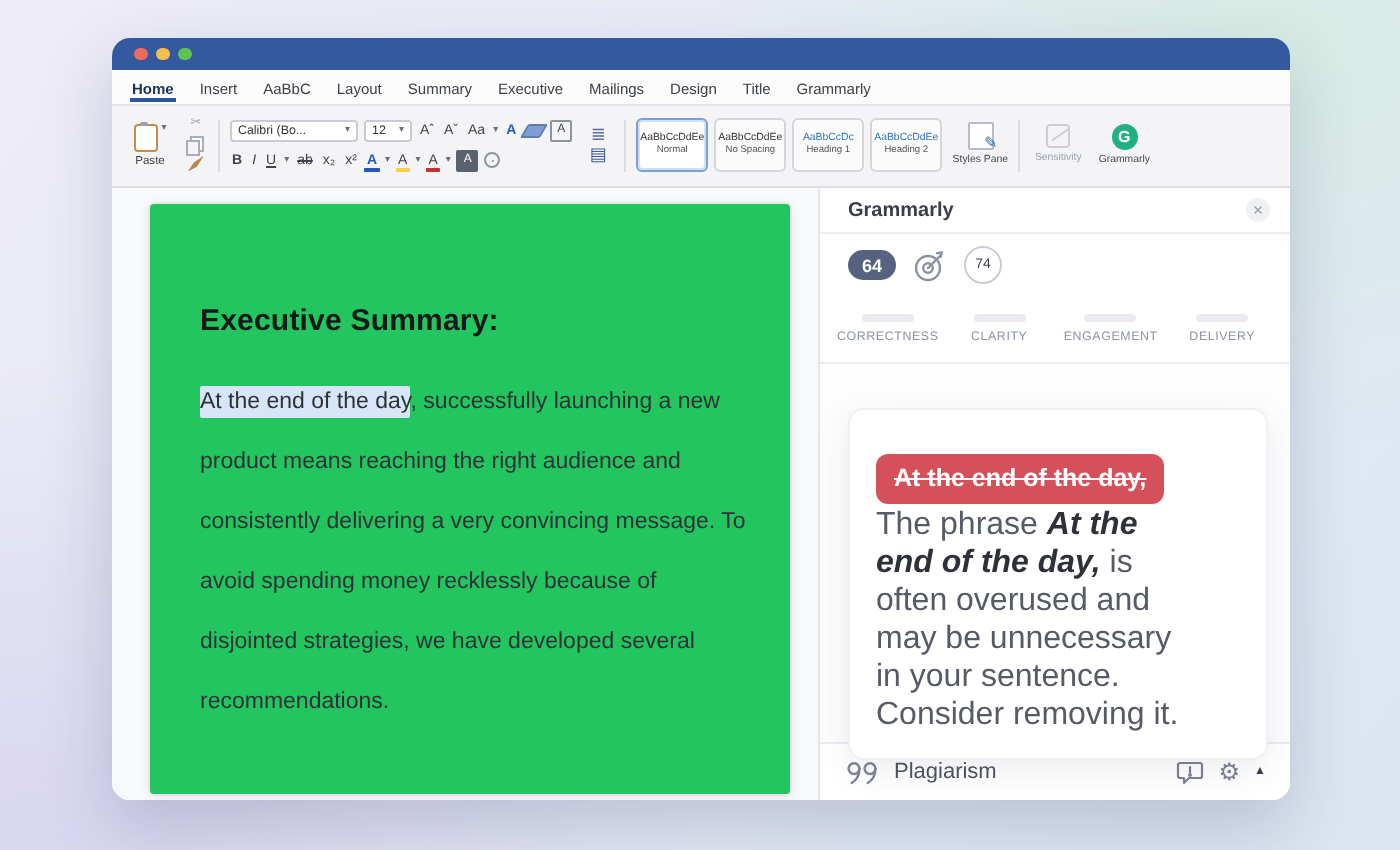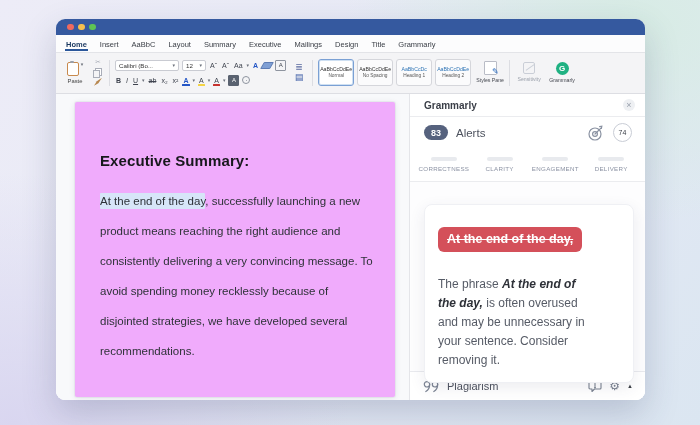--- a/index.html
+++ b/index.html
@@ -62,21 +62,21 @@
   .ribbtn .blabel{font-size:5.2px;color:#44474f;line-height:1.2;}
   .spic{width:11px;height:12px;border:1px solid #b9bcc6;border-radius:1px;background:#fff;position:relative;}
   .spic span{position:absolute;right:-3px;bottom:-2px;font-size:8px;color:#2f6fc1;line-height:1;}
   .sens{width:10px;height:10px;border:1px solid #b9bfca;border-radius:2px;position:relative;opacity:.7;}
   .sens:after{content:"";position:absolute;left:1px;top:4px;width:10px;height:1px;background:#b9bfca;transform:rotate(-35deg);}
   .sens-label{color:#9aa0ab !important;}
   .gcirc{width:13px;height:13px;border-radius:50%;background:#1fb182;color:#fff;font-weight:bold;font-size:8px;display:flex;align-items:center;justify-content:center;}
   
   .content{flex:1;display:flex;min-height:0;background:#fbfcfe;}
   .doc-area{width:354px;position:relative;background:#f8f9fb;border-right:1px solid #e4e5e9;flex:0 0 auto;box-sizing:border-box;}
-  .doc-page{position:absolute;left:19px;top:8px;width:320px;bottom:3px;background:#f0abfc;border-radius:2px;
+  .doc-page{position:absolute;left:19px;top:8px;width:320px;bottom:3px;background:#22c55e;border-radius:2px;
     box-shadow:0 1px 6px rgba(30,40,70,.10),0 0 0 1px #efeff3;padding:50px 24px 0 25px;box-sizing:border-box;}
   .doc-h{font-size:15px;font-weight:bold;margin:0;color:#17181c;letter-spacing:.1px;}
   .doc-p{margin:17px 0 0;font-size:11.5px;color:#2e3238;line-height:30px;width:278px;}
   .hl{background:#d7e5f8;border-radius:1px;padding:2px 0;}
   
   .panel{flex:1;display:flex;flex-direction:column;background:#fff;min-height:0;}
   .p-head{height:22px;border-bottom:1px solid #ebecef;display:flex;align-items:center;padding:0 10px 0 14px;flex:0 0 auto;}
   .p-title{font-size:10px;font-weight:bold;color:#3a3e47;flex:1;}
   .p-close{width:12px;height:12px;border-radius:50%;background:#eef0f3;color:#9aa1ad;font-size:9px;line-height:1;display:flex;align-items:center;justify-content:center;}
   .p-alerts{height:31px;display:flex;align-items:center;gap:8px;padding:0 13px 0 14px;flex:0 0 auto;}
@@ -88,21 +88,21 @@
   .cat-track{width:26px;height:3.5px;border-radius:2px;background:#e8eaee;overflow:hidden;}
   .cat-fill{height:100%;border-radius:2px;}
   .cat-label{font-size:6.2px;color:#8b92a3;letter-spacing:.3px;white-space:nowrap;}
   .p-body{flex:1;position:relative;background:#fdfdfe;min-height:0;}
   .card{position:absolute;left:14px;right:11px;top:22px;background:#fff;border:1px solid #eff0f4;border-radius:8px;
     box-shadow:0 5px 16px rgba(50,60,90,.09);padding:11px 12px 12px 13px;}
   .card-top{display:flex;align-items:center;gap:6px;}
   .dot{width:5px;height:5px;border-radius:50%;background:#3b5bdb;flex:0 0 auto;}
   .card-cat{font-size:8px;color:#868d9c;letter-spacing:.7px;flex:1;white-space:nowrap;}
   .pill{display:inline-block;margin-top:11px;background:#d4505a;border-radius:6px;padding:5px 9px 6px;color:#fff;font-weight:bold;font-size:12.5px;text-decoration:line-through;}
-  .expl{margin-top:23px;font-size:12px;line-height:19px;color:#565b66;width:152px;}
+  .expl{margin-top:1px;font-size:16px;line-height:19px;color:#565b66;width:152px;}
   .expl .em{font-weight:bold;font-style:italic;color:#2e3138;}
   .p-foot{height:28px;border-top:1px solid #e9eaee;display:flex;align-items:center;gap:7px;padding:0 12px 0 13px;flex:0 0 auto;background:#fff;}
   .plag{font-size:11px;color:#4d525e;flex:1;}
   .gear{font-size:12px;color:#7a8290;line-height:1;}
   .tri{font-size:6px;color:#3a3e45;line-height:1;}
   svg{display:block;}
 </style>
 </head>
 <body>
 
@@ -234,22 +234,21 @@
       </div>
 
       <div class="panel">
 
         <div class="p-head">
           <span class="p-title">Grammarly</span>
           <span class="p-close">×</span>
         </div>
 
         <div class="p-alerts">
-          <span class="badge">83</span>
-          <span class="alabel">Alerts</span>
+          <span class="badge">64</span>
           <svg width="18" height="18" viewBox="0 0 18 18" fill="none" stroke="#8a92a2" stroke-width="1.2" stroke-linecap="round">
             <circle cx="8" cy="10" r="6"></circle>
               <circle cx="8" cy="10" r="2.4"></circle>
             <path d="M8 10 L14.2 3.8"></path>
               <path d="M12.6 2.6 l2.2 -0.4 -0.4 2.2"></path>
           </svg>
           <span class="score">74</span>
         </div>
 
         <div class="p-cats">

